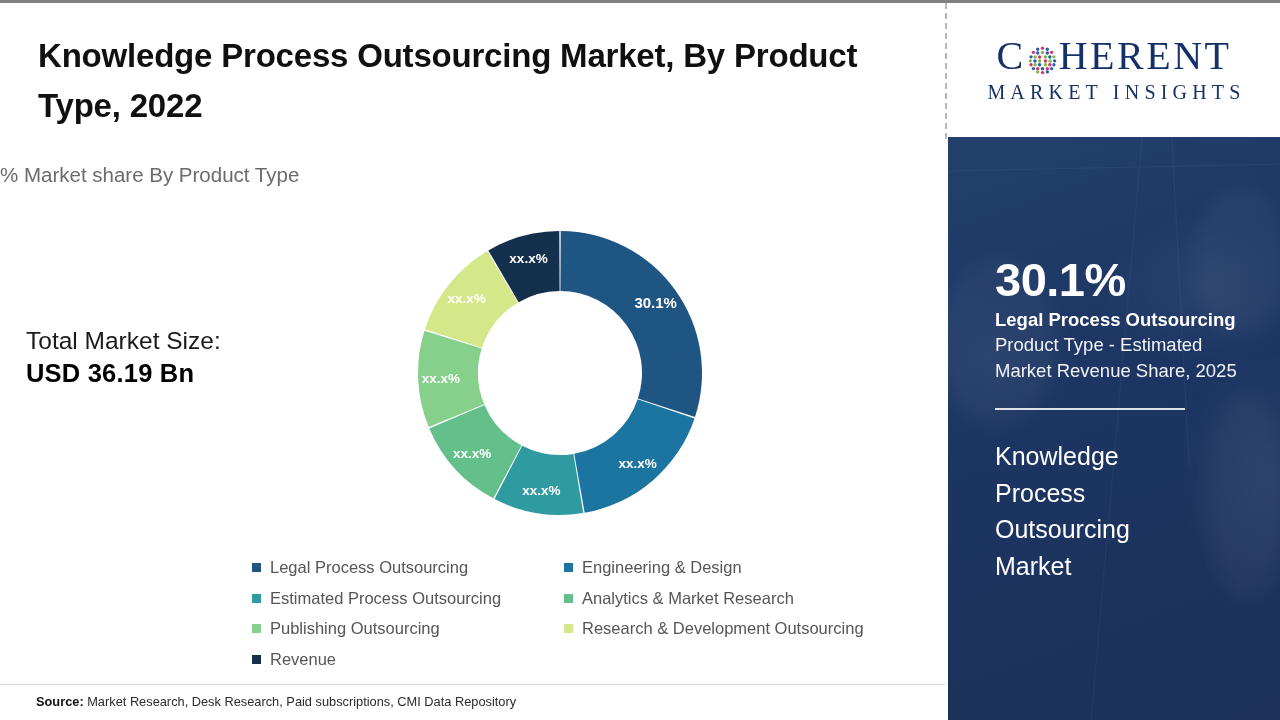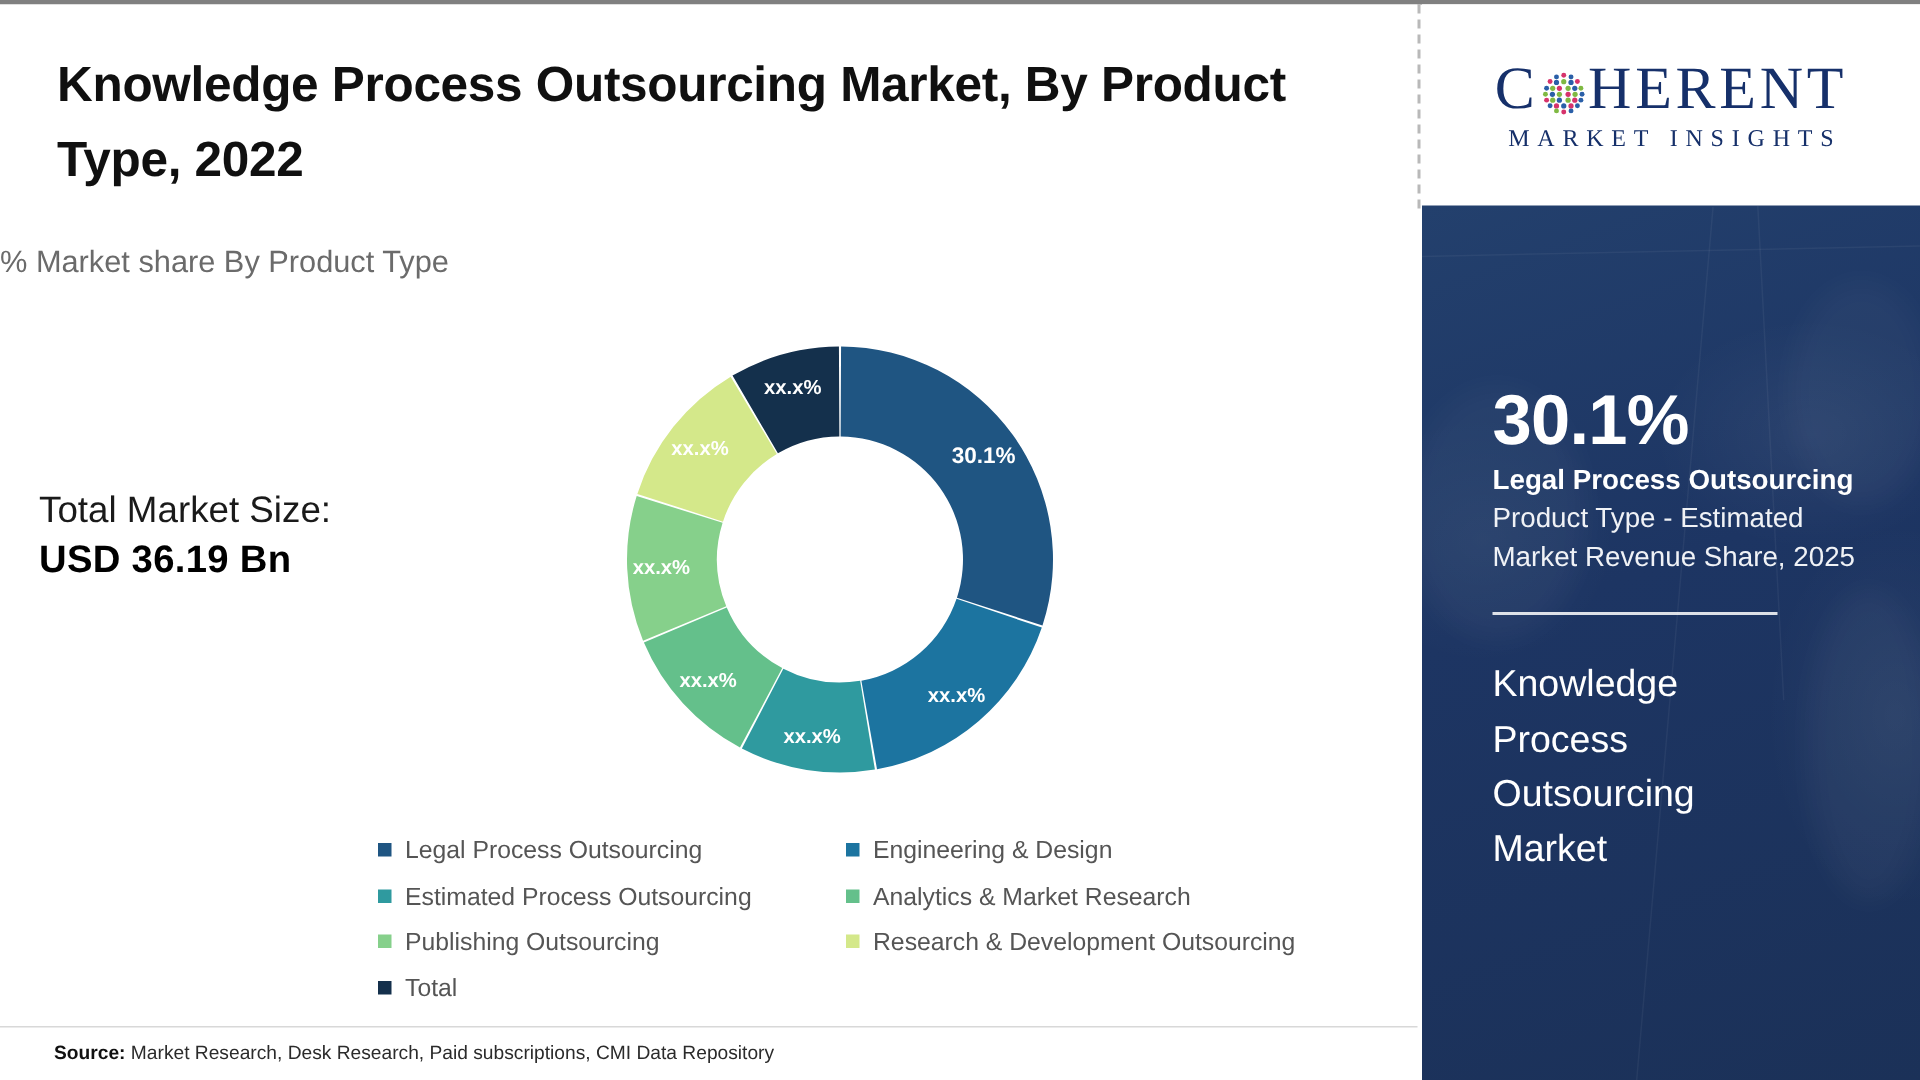--- a/index.html
+++ b/index.html
@@ -171,21 +171,21 @@
   .logo-globe {
     display: inline-block;
     width: 31px; height: 31px;
     margin: 0 1px 0 1px;
     position: relative;
     top: 2px;
   }
   .logo-sub {
     color: #16306a;
     font-family: "Liberation Serif", serif;
-    font-size: 16px;
+    font-size: 20px;
     letter-spacing: 5.2px;
     margin-top: 5px;
     padding-left: 5px;
   }
   .stat-box {
     position: absolute;
     left: 0; top: 134px;
     width: 332px; height: 586px;
     background:
       radial-gradient(ellipse 150px 110px at 78% 26%, rgba(255,255,255,0.055), rgba(255,255,255,0) 70%),
@@ -320,21 +320,21 @@
           <span class="legend-text">Publishing Outsourcing</span>
         </div>
         <div class="legend-item">
           <span class="legend-swatch" style="background:#d4e88a"></span>
           <span class="legend-text">Research &amp; Development Outsourcing</span>
         </div>
       </div>
       <div class="legend-row">
         <div class="legend-item">
           <span class="legend-swatch" style="background:#14304c"></span>
-          <span class="legend-text">Total</span>
+          <span class="legend-text">Revenue</span>
         </div>
       </div>
     </div>
 
     <div class="source-line"></div>
     <div class="source"><b>Source:</b><span> Market Research, Desk Research, Paid subscriptions, CMI Data Repository</span></div>
   </div>
 
   <div class="dashed-divider"></div>
 

